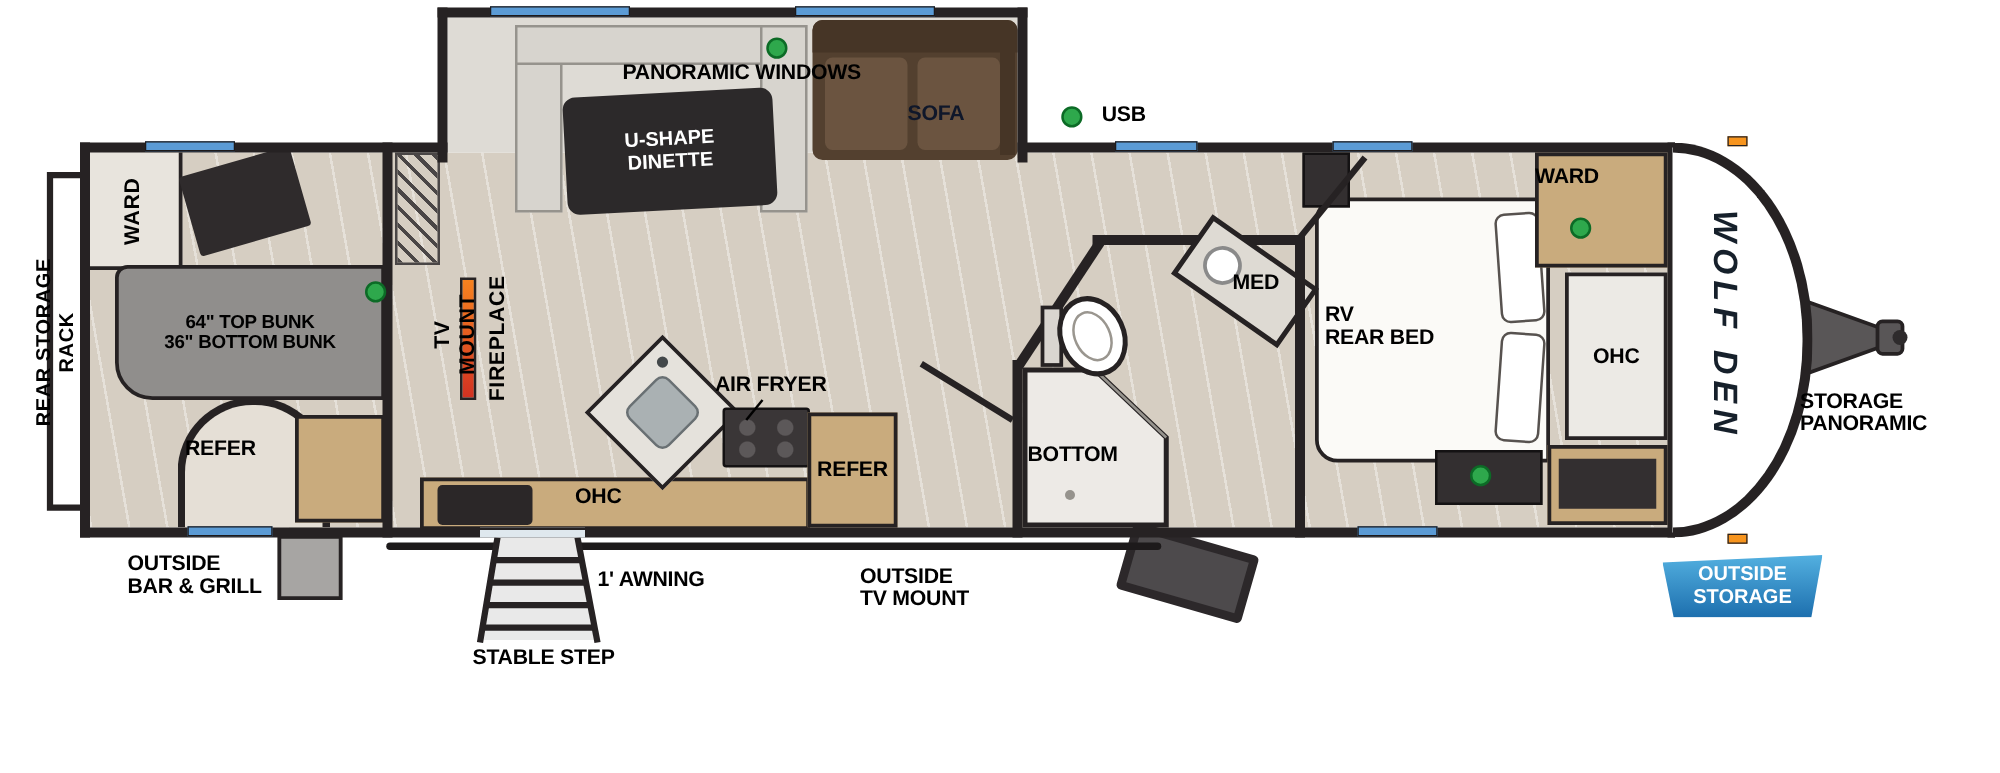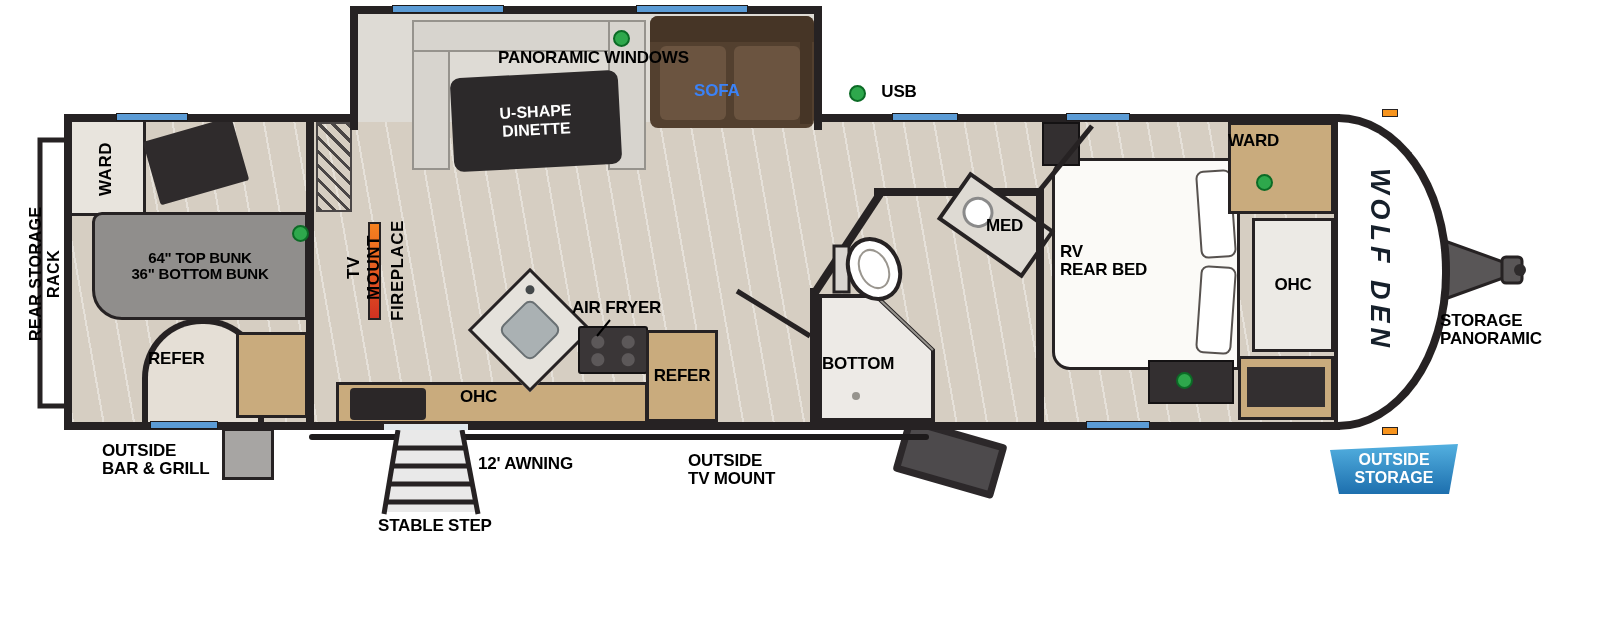--- a/index.html
+++ b/index.html
@@ -137,21 +137,21 @@
   <div class="win" style="left:150px;top:421px;width:68px"></div>
   <div class="win" style="left:1086px;top:421px;width:64px"></div>
 
   <div class="dot" style="left:613px;top:30px"></div>
   <div class="dot" style="left:849px;top:85px"></div>
   <div class="dot" style="left:292px;top:225px"></div>
   <div class="dot" style="left:1256px;top:174px"></div>
   <div class="dot" style="left:1176px;top:372px"></div>
 
   <div class="lbl" style="left:498px;top:49px;width:220px">PANORAMIC WINDOWS</div>
-  <div class="lbl" style="left:694px;top:82px;width:72px;color:#3b82f6">SOFA</div>
+  <div class="lbl" style="left:726px;top:82px;width:72px;color:#0f172a">SOFA</div>
   <div class="lbl" style="left:869px;top:83px;width:60px;text-align:center">USB</div>
   <div class="vlbl" style="left:96px;top:138px;height:62px">WARD</div>
   <div class="vlbl" style="left:27px;top:194px;height:160px;font-size:16px">REAR STORAGE RACK</div>
   <div class="lbl" style="left:148px;top:350px;width:86px">REFER</div>
   <div class="vlbl" style="left:344px;top:224px;height:88px">TV MOUNT</div>
   <div class="vlbl" style="left:388px;top:220px;height:102px">FIREPLACE</div>
   <div class="lbl" style="left:572px;top:299px;width:104px">AIR FRYER</div>
   <div class="lbl" style="left:460px;top:388px;width:84px">OHC</div>
   <div class="lbl" style="left:822px;top:355px;width:112px">BOTTOM</div>
   <div class="lbl" style="left:986px;top:217px;width:60px">MED</div>
@@ -161,21 +161,21 @@
   </div>
   <div class="lbl" style="left:1228px;top:132px;width:106px">WARD</div>
   <div class="lbl" style="left:1440px;top:312px;width:132px">
     <span class="line">STORAGE</span>
     <span class="line">PANORAMIC</span>
   </div>
   <div class="lbl" style="left:102px;top:442px;width:118px">
     <span class="line">OUTSIDE</span>
     <span class="line">BAR &amp; GRILL</span>
   </div>
-  <div class="lbl" style="left:478px;top:455px;width:116px">12' AWNING</div>
+  <div class="lbl" style="left:478px;top:455px;width:116px">1' AWNING</div>
   <div class="lbl" style="left:378px;top:517px;width:130px">STABLE STEP</div>
   <div class="lbl" style="left:688px;top:452px;width:114px">
     <span class="line">OUTSIDE</span>
     <span class="line">TV MOUNT</span>
   </div>
 
   <div class="abs flex" style="left:1330px;top:444px;width:128px;height:50px;background:linear-gradient(180deg,#53b0e0,#1d6fae);clip-path:polygon(0 12%,100% 0,93% 100%,7% 100%)">
     <span class="wlabel">OUTSIDE</span>
     <span class="wlabel">STORAGE</span>
   </div>

